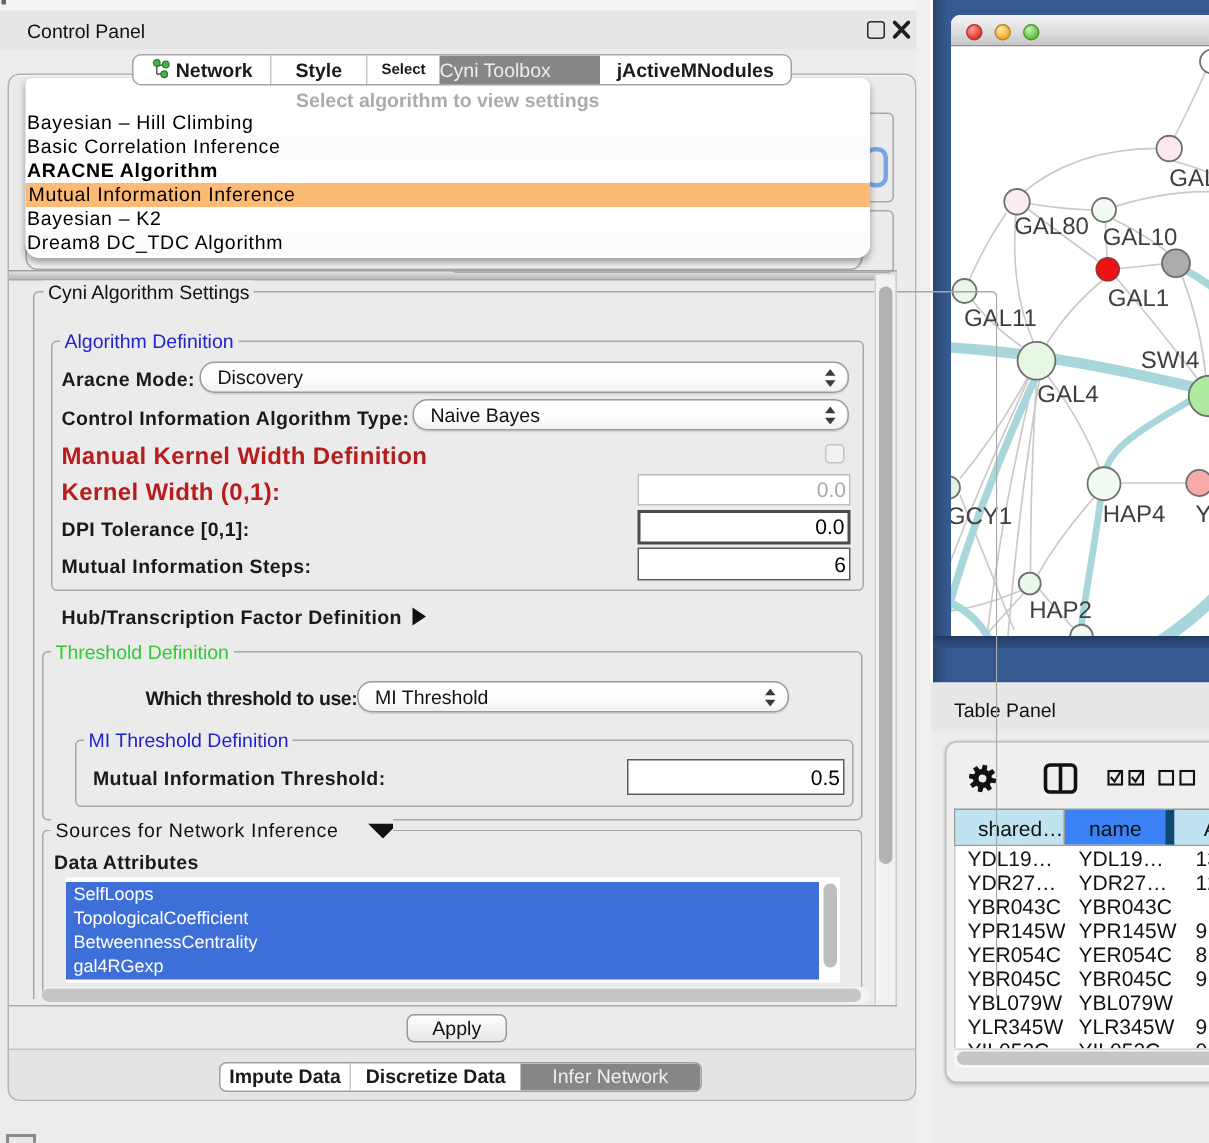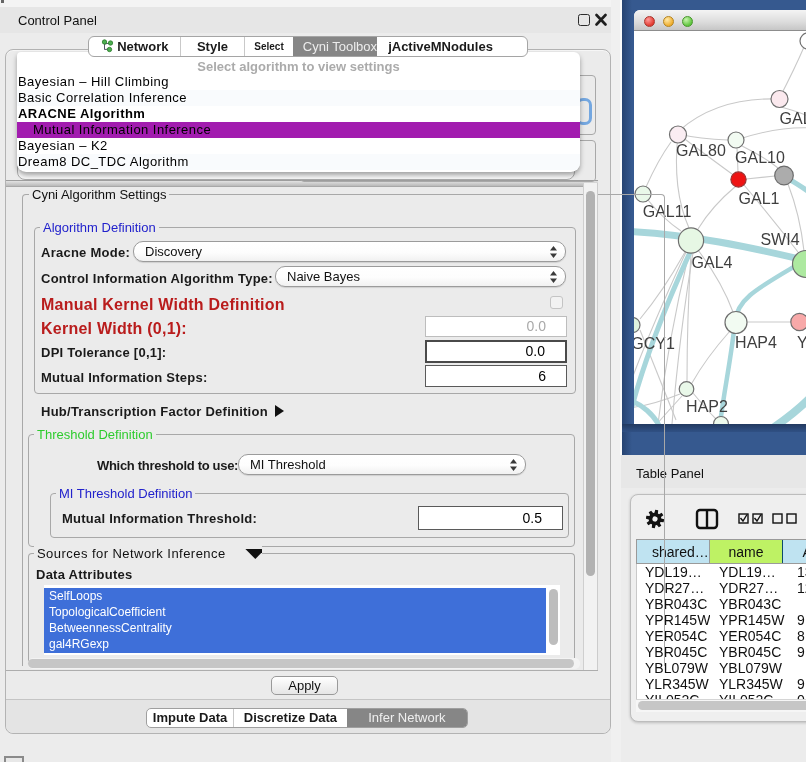--- a/index.html
+++ b/index.html
@@ -10,21 +10,21 @@
 .g13 { font-weight:bold; font-size:16px; color:#b91c1c; letter-spacing:0.25px; }
 .combo {
   background:linear-gradient(#ffffff,#fdfdfd 55%,#f1f1f1);
   border:1px solid #9b9b9b; border-radius:10px;
   box-shadow:0 1px 1px rgba(0,0,0,0.12);
   font-size:13px; color:#111;
 }
 .combo .ar { position:absolute; right:7px; top:50%; margin-top:-6px; width:9px; height:12px; }
 .gbox { border:1px solid #a8a8a8; border-radius:4px; }
 .gtitle { position:absolute; top:-8px; background:#EBEBEB; padding:0 3px; font-size:13px; }
-.fld { position:absolute; background:#fff; font-size:14px; text-align:right; padding-right:20px; line-height:19px; }
+.fld { position:absolute; background:#fff; font-size:14px; text-align:right; padding-right:2px; line-height:19px; }
 </style>
 </head>
 <body>
 
 <div class="abs" style="left:620px;top:0;width:186px;height:455px;background:linear-gradient(90deg,#24406C,#36598F 12px);"></div>
 <div class="abs" style="left:620px;top:424px;width:186px;height:8px;background:linear-gradient(#223a60,#2f4f82 90%);"></div>
 
 <div class="abs" style="left:634px;top:10px;width:192px;height:414px;background:#fff;border-radius:6px 6px 0 0;"></div>
 <div class="abs" style="left:634px;top:10px;width:192px;height:21px;background:linear-gradient(#f4f4f4,#dcdcdc 60%,#c6c6c6);border-radius:6px 6px 0 0;border-bottom:1px solid #8d8d8d;"></div>
 <div class="abs" style="left:644px;top:16px;width:11px;height:11px;border-radius:50%;background:radial-gradient(circle at 35% 30%, #ff9a9a, #e23b30 70%);border:1px solid #a8352c;"></div>
@@ -125,21 +125,21 @@
       <path d="M108.5 10 L111 13 L115 6.5"></path>
       <rect x="127" y="6" width="9" height="9"></rect>
       <rect x="141" y="6" width="9" height="9"></rect>
     </g>
 
     <path d="M166 2 L176 2 L180 6 L180 20 L166 20 Z M176 2 L176 6 L180 6" fill="none" stroke="#111" stroke-width="2"></path>
   </svg>
 
   <div class="abs" style="left:5px;top:44px;width:195px;height:25px;border:1px solid #9a9a9a;border-right:none;display:flex;">
     <div style="width:73px;background:#BFE3F1;border-right:1px solid #9a9a9a;text-align:center;line-height:24px;font-size:14px;color:#111;padding-left:15px;">shared…</div>
-    <div style="width:74px;background:#bef264;border-right:1px solid #0c4a6e;text-align:center;line-height:24px;font-size:14px;color:#111;">name</div>
+    <div style="width:74px;background:#3b82f6;border-right:6px solid #0c4a6e;text-align:center;line-height:24px;font-size:14px;color:#111;">name</div>
     <div style="width:48px;background:#BFE3F1;text-align:center;line-height:24px;font-size:14px;color:#111;">A</div>
   </div>
 
   <div class="abs" style="left:5px;top:69px;width:195px;height:135px;background:#fff;font-size:14px;line-height:16px;color:#111;overflow:hidden;border-left:1px solid #c9c9c9;">
     <div style="display:flex;white-space:nowrap;">
         <div style="width:73px;padding-left:8px;overflow:hidden;">YDL19…</div>
         <div style="width:75px;padding-left:9px;overflow:hidden;">YDL19…</div>
         <div style="padding-left:12px;">13…</div>
       </div>
     <div style="display:flex;white-space:nowrap;">
@@ -293,32 +293,32 @@
 <div class="abs" style="left:576px;top:98px;width:16px;height:27px;border:3px solid #74a7e0;border-radius:7px;background:#e8e8e8;z-index:3;"></div>
 <div class="abs" style="left:300px;top:140px;width:296px;height:42px;border:1px solid #a8a8a8;border-radius:4px;z-index:3;"></div>
 <div class="abs" style="left:17px;top:150px;width:558px;height:30px;border:1px solid #ababab;border-radius:8px;background:#f7f7f7;z-index:4;"></div>
 
 <div class="abs" style="left:17px;top:52px;width:563px;height:120px;background:#ffffff;border-radius:4px 6px 9px 9px;box-shadow:0 3px 5px rgba(0,0,0,0.35);z-index:5;overflow:hidden;">
   <div style="height:22px;text-align:center;line-height:30px;font-size:13px;font-weight:bold;color:#ababab;">Select algorithm to view settings</div>
   <div style="font-size:13px;line-height:16px;color:#000;letter-spacing:0.45px;">
     <div style="padding-left:1px;background:#fff;">Bayesian – Hill Climbing</div>
     <div style="padding-left:1px;background:#f9fbfd;">Basic Correlation Inference</div>
     <div style="padding-left:1px;background:#fff;font-weight:bold;">ARACNE Algorithm</div>
-    <div style="padding-left:16px;background:#a21caf;">Mutual Information Inference</div>
+    <div style="padding-left:2px;background:#fdba74;">Mutual Information Inference</div>
     <div style="padding-left:1px;background:#fff;">Bayesian – K2</div>
     <div style="padding-left:1px;background:#f9fbfd;">Dream8 DC_TDC Algorithm</div>
   </div>
 </div>
 
 <div class="abs" style="left:88px;top:36px;width:440px;height:21px;background:#fff;border:1px solid #a5a5a5;border-radius:6px;z-index:6;overflow:hidden;display:flex;">
   <div style="width:92px;line-height:19px;font-size:13px;font-weight:bold;color:#1a1a1a;border-right:1px solid #c9c9c9;text-align:center;">
     <svg style="vertical-align:-2px;" width="13" height="14" viewBox="0 0 13 14">
         <path d="M3.5 3.5 L3.5 10.5 M3.5 5 L9 4 M3.5 10.5 L8.5 10" stroke="#556" stroke-width="1" fill="none"></path>
         <circle cx="3.5" cy="3" r="2.2" fill="#4CAF50" stroke="#2a7a2a" stroke-width="0.8"></circle>
         <circle cx="9.5" cy="4" r="2.2" fill="#4CAF50" stroke="#2a7a2a" stroke-width="0.8"></circle>
         <circle cx="8.5" cy="10.5" r="2.2" fill="#4CAF50" stroke="#2a7a2a" stroke-width="0.8"></circle>
       </svg>
     Network</div>
   <div style="width:64px;line-height:19px;font-size:13px;font-weight:bold;color:#1a1a1a;border-right:1px solid #c9c9c9;text-align:center;">Style</div>
   <div style="width:48px;line-height:19px;font-size:10px;font-weight:bold;color:#1a1a1a;text-align:center;">Select</div>
-  <div style="width:84px;line-height:19px;font-size:13px;color:#ededed;background:#868686;text-align:right;">Cyni Toolbox</div>
+  <div style="width:107px;line-height:19px;font-size:13px;color:#ededed;background:#868686;text-align:left;">Cyni Toolbox</div>
   <div style="width:127px;line-height:19px;font-size:13px;font-weight:bold;color:#1a1a1a;text-align:center;">jActiveMNodules</div>
 </div>
 
 </body></html>

